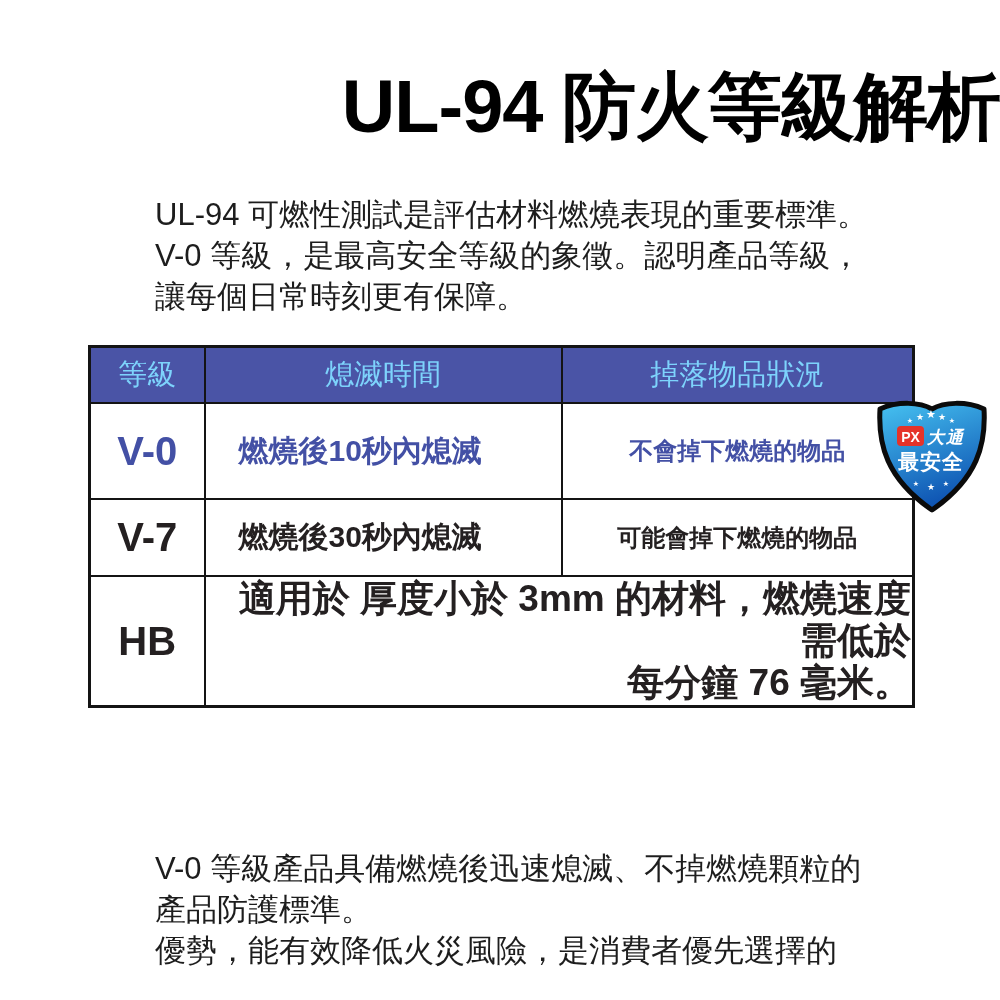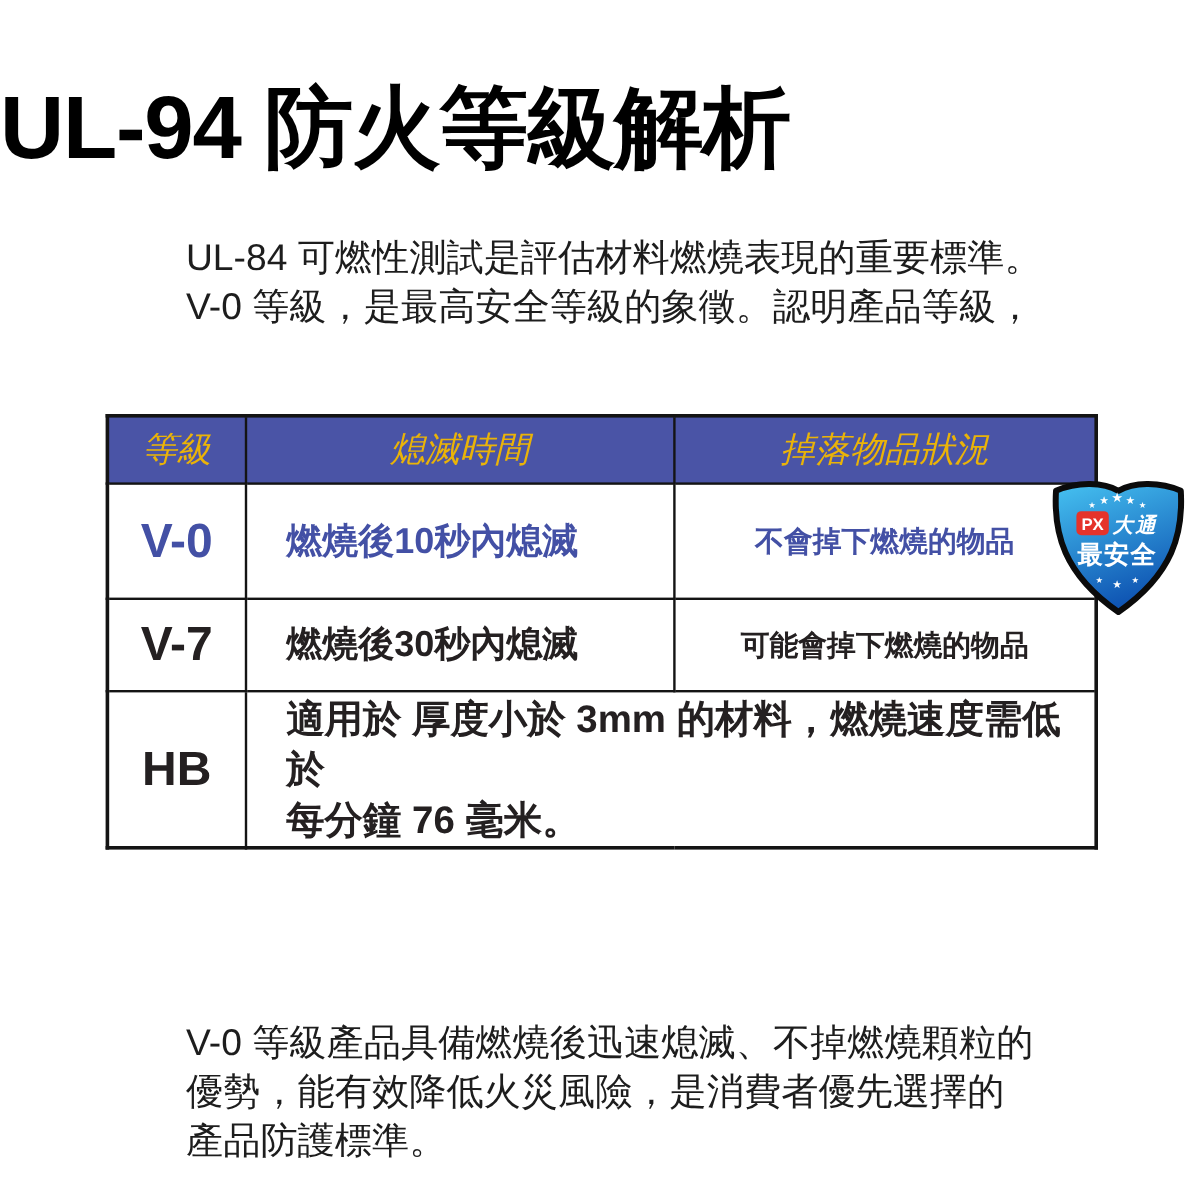--- a/index.html
+++ b/index.html
@@ -2,62 +2,63 @@
 <html style="--header-bg: #4A54A6; --highlight: #4350A5; --ink: #242021; --text: #1D1D1D; --border: #141414; --shield-top: #46C2F1; --shield-bottom: #0F55B3; --brand-red: #E5332A; --badge-text: #FFFFFF;"><head>
 <meta charset="utf-8">
 <style>
   html,body { margin:0; padding:0; background:#fff; }
   .canvas {
     position:relative; width:1000px; height:1000px; background:#ffffff;
     overflow:hidden; font-family:"Liberation Sans","DejaVu Sans",sans-serif;
   }
   .title {
     position:absolute; top:58px; left:0; width:1000px; margin:0;
-    text-align:left; font-size:74px; font-weight:900; color:#000;
+    text-align:right; font-size:74px; font-weight:900; color:#000;
     letter-spacing:-1px; white-space:nowrap;
   }
   .para { position:absolute; left:155px; font-size:31px; line-height:41px;
     color:var(--text,#1D1D1D); font-weight:400; }
   .intro  { top:194px; }
   .footer { top:848px; }
 
   .rating-table {
     position:absolute; left:88px; top:345px; width:824px;
     border-collapse:collapse; table-layout:fixed;
     border:3px solid var(--border,#141414);
   }
   .rating-table th, .rating-table td { border:2px solid var(--border,#141414); }
   .rating-table th {
-    background:var(--header-bg,#4A54A6); color:#eab308;
-    font-size:29px; font-weight:500; height:52px; text-align:center;font-style:italic;
+    background:var(--header-bg,#4A54A6); color:#7dd3fc;
+    font-size:29px; font-weight:500; height:52px; text-align:center;
   }
   .row-v0 td { height:92px; }
   .row-v1 td { height:76px; }
   .row-v2 td { height:73px; }
   .row-hb td { height:118px; }
   td.grade { text-align:center; font-size:40px; font-weight:600; color:var(--ink,#242021); }
   td.time  { text-align:left; padding-left:33px; font-size:30px; font-weight:600; color:var(--ink,#242021);border-radius:19px; }
   td.drop  { text-align:center; font-size:24px; font-weight:600; color:var(--ink,#242021); }
-  td.desc  { text-align:left; padding-left:33px; font-size:32px; font-weight:600;
+  td.desc  { text-align:right; padding-left:33px; font-size:37px; font-weight:600;
              color:var(--ink,#242021); line-height:42px; }
   tr.highlight td { color:var(--highlight,#4350A5); font-weight:700; }
 
   .badge { position:absolute; left:870px; top:399px; width:124px; height:120px; }
   .badge svg { display:block; }
 </style>
 </head>
 <body>
 
 <div class="canvas">
 
   <h1 class="title">UL-94 防火等級解析</h1>
 
   <div class="para intro">
-    <div>UL-84 可燃性測試是評估材料燃燒表現的重要標準。</div>
+    <div>UL-94 可燃性測試是評估材料燃燒表現的重要標準。</div>
     <div>V-0 等級，是最高安全等級的象徵。認明產品等級，</div>
+    <div>讓每個日常時刻更有保障。</div>
   </div>
 
   <table class="rating-table">
     <colgroup>
       <col style="width:115px">
         <col style="width:357px">
         <col style="width:352px">
     </colgroup>
     <thead>
       <tr>
@@ -116,17 +117,17 @@
       <g fill="#fff" text-anchor="middle" font-family="'DejaVu Sans', sans-serif">
         <text x="46" y="87" font-size="7">★</text>
         <text x="61" y="91" font-size="9">★</text>
         <text x="76" y="87" font-size="7">★</text>
       </g>
     </svg>
   </div>
 
   <div class="para footer">
     <div>V-0 等級產品具備燃燒後迅速熄滅、不掉燃燒顆粒的</div>
+    <div>產品防護標準。</div>
     <div>優勢，能有效降低火災風險，是消費者優先選擇的</div>
-    <div>產品防護標準。</div>
   </div>
 
 </div>
 
 </body></html>

